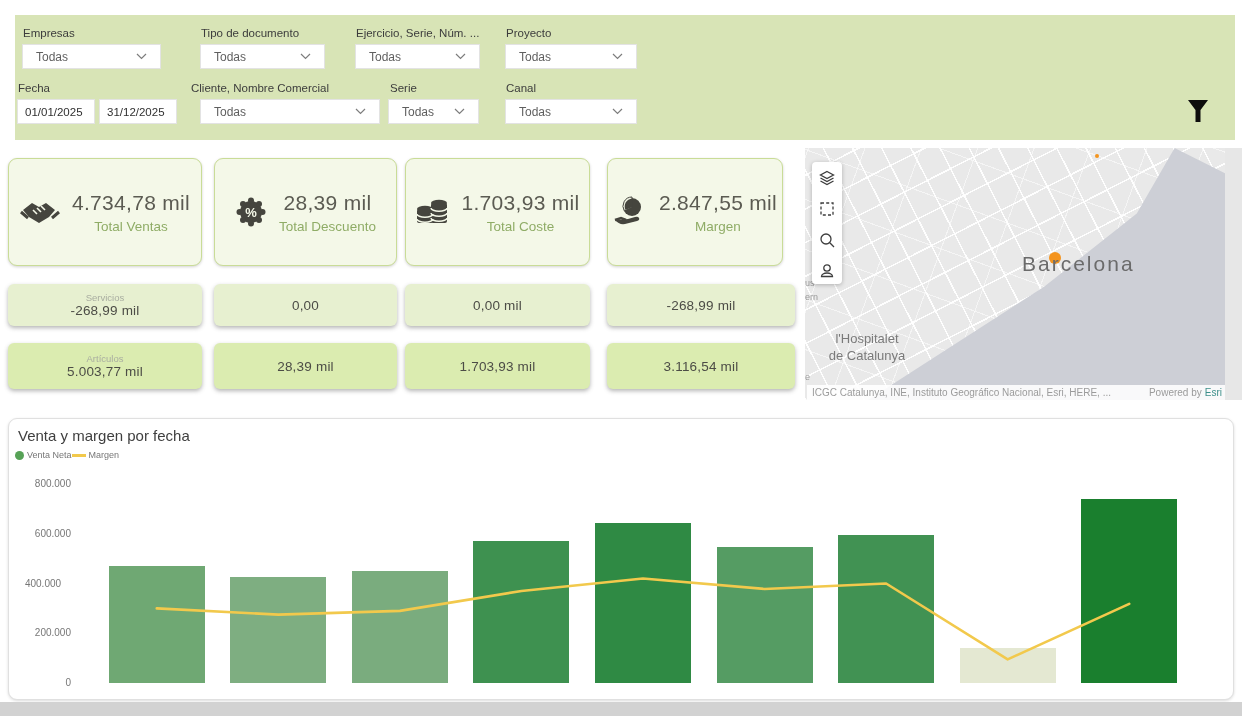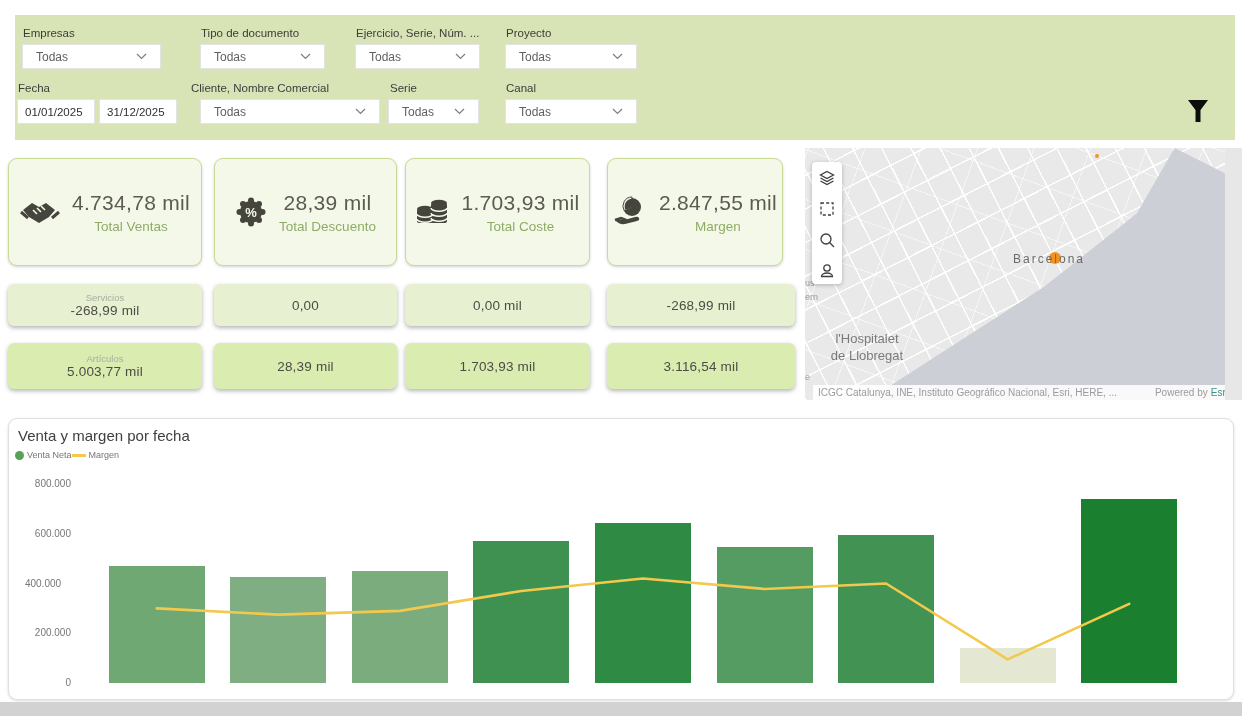--- a/index.html
+++ b/index.html
@@ -36,31 +36,31 @@
   
   .map { left:805px; top:148px; width:420px; height:252px; overflow:hidden; cursor:grab; }
   .map-land { position:absolute; inset:0; background-color:#e9e9e9;
     background-image:
       repeating-linear-gradient(63deg,  rgba(255,255,255,.95) 0 1.5px, transparent 1.5px 26px),
       repeating-linear-gradient(-27deg, rgba(255,255,255,.95) 0 1.5px, transparent 1.5px 30px),
       repeating-linear-gradient(20deg,  rgba(255,255,255,.55) 0 1px,  transparent 1px 47px),
       repeating-linear-gradient(-70deg, rgba(255,255,255,.55) 0 1px,  transparent 1px 53px); }
   .map-sea { position:absolute; inset:0; background:#cdcfd6;
     clip-path:polygon(88% 0, 100% 10%, 100% 100%, 15% 100%, 57% 55%, 79% 26%); }
-  .map-city { position:absolute; left:208px; top:104px; width:160px; font-size:12px; color:#6b6b6b;
+  .map-city { position:absolute; left:217px; top:104px; width:160px; font-size:21px; color:#6b6b6b;
               letter-spacing:2px; z-index:3; }
   .map-city2 { position:absolute; left:3px; top:182px; width:118px; font-size:13px; color:#7a7a7a;
                text-align:center; line-height:17px; z-index:3; }
   .map-frag { position:absolute; font-size:9px; color:#9a9a9a; z-index:3; }
   .dot { position:absolute; border-radius:50%; background:#f4941e; z-index:2; }
   .map-toolbar { position:absolute; left:7px; top:14px; width:30px; height:122px; background:#fff;
                  border-radius:4px; box-shadow:0 1px 4px rgba(0,0,0,.25); z-index:4;
                  display:flex; flex-direction:column; align-items:center; padding-top:7px; gap:13px; }
   .tool-btn { width:18px; height:18px; display:flex; align-items:center; justify-content:center; cursor:pointer; }
-  .map-attrib { position:absolute; left:8px; bottom:0; width:420px; height:15px; background:rgba(255,255,255,.88);
+  .map-attrib { position:absolute; left:2px; bottom:0; width:420px; height:15px; background:rgba(255,255,255,.88);
                 z-index:5; display:flex; align-items:center; justify-content:space-between;
                 font-size:10px; color:#9b9b9b; padding:0 5px; white-space:nowrap; }
   .esri-link { color:#3d8f8a; margin-left:3px; cursor:pointer; }
   .gray-right { left:1225px; top:148px; width:17px; height:252px; background:#e7e7e7; }
   .gray-bottom { left:0; top:702px; width:1242px; height:14px; background:#d2d2d2; }
 
   
   .chart-card { left:8px; top:418px; width:1226px; height:282px; background:#fff; border:1px solid #e0e0e0;
                 border-radius:9px; box-shadow:0 1px 3px rgba(0,0,0,.14); }
   .chart-title { position:absolute; left:9px; top:8px; font-size:15px; color:#3f3f3f; }
@@ -254,21 +254,21 @@
 <div class="abs map">
   <div class="map-land"></div>
   <div class="map-sea"></div>
 
   <div class="dot" style="left:290px;top:6px;width:4px;height:4px"></div>
   <div class="dot" style="left:244px;top:104px;width:12px;height:12px"></div>
 
   <div class="map-city">Barcelona</div>
   <div class="map-city2">
     <div>l'Hospitalet</div>
-    <div>de Llobregat</div>
+    <div>de Catalunya</div>
   </div>
   <div class="map-frag" style="left:0;top:130px">us</div>
   <div class="map-frag" style="left:0;top:144px">ern</div>
   <div class="map-frag" style="left:0;top:224px">e</div>
 
   <div class="map-toolbar">
     <div class="tool-btn">
       <svg width="16" height="16" viewBox="0 0 16 16" fill="none" stroke="#3d3d3d" stroke-width="1.3">
         <path d="M8 1.5 L14.5 5 L8 8.5 L1.5 5 Z"></path>
           <path d="M1.5 8 L8 11.5 L14.5 8"></path>

